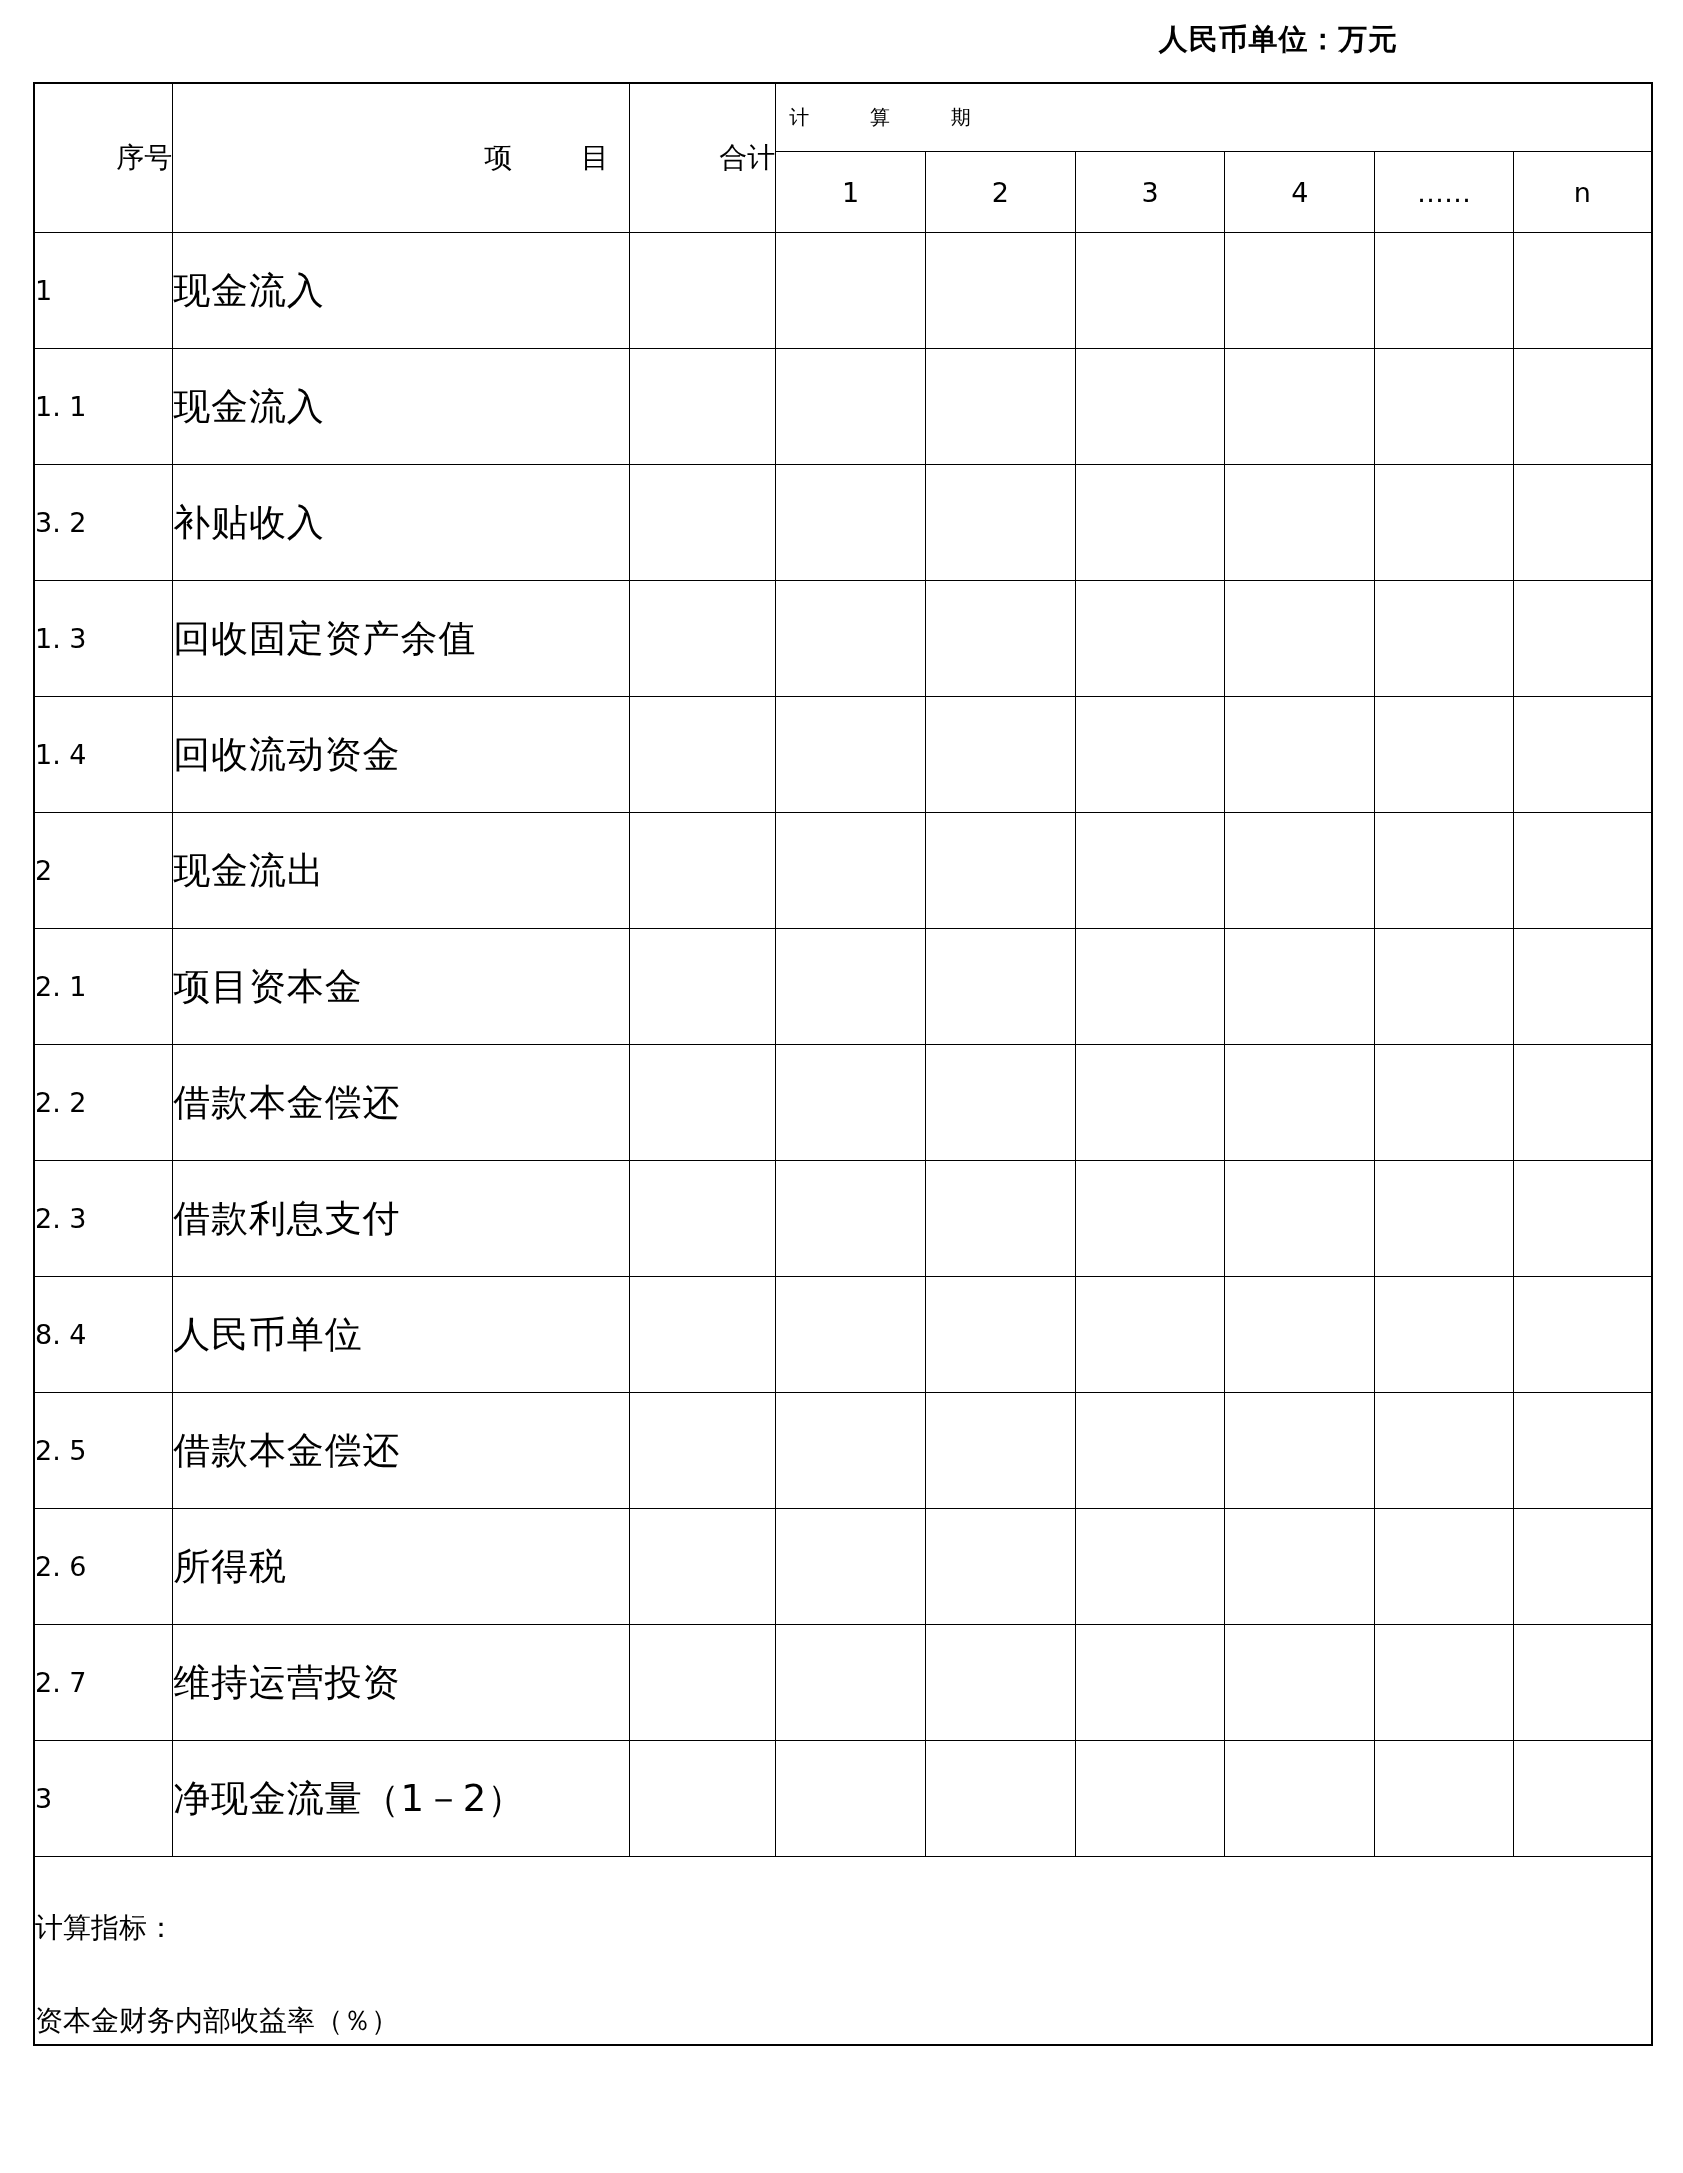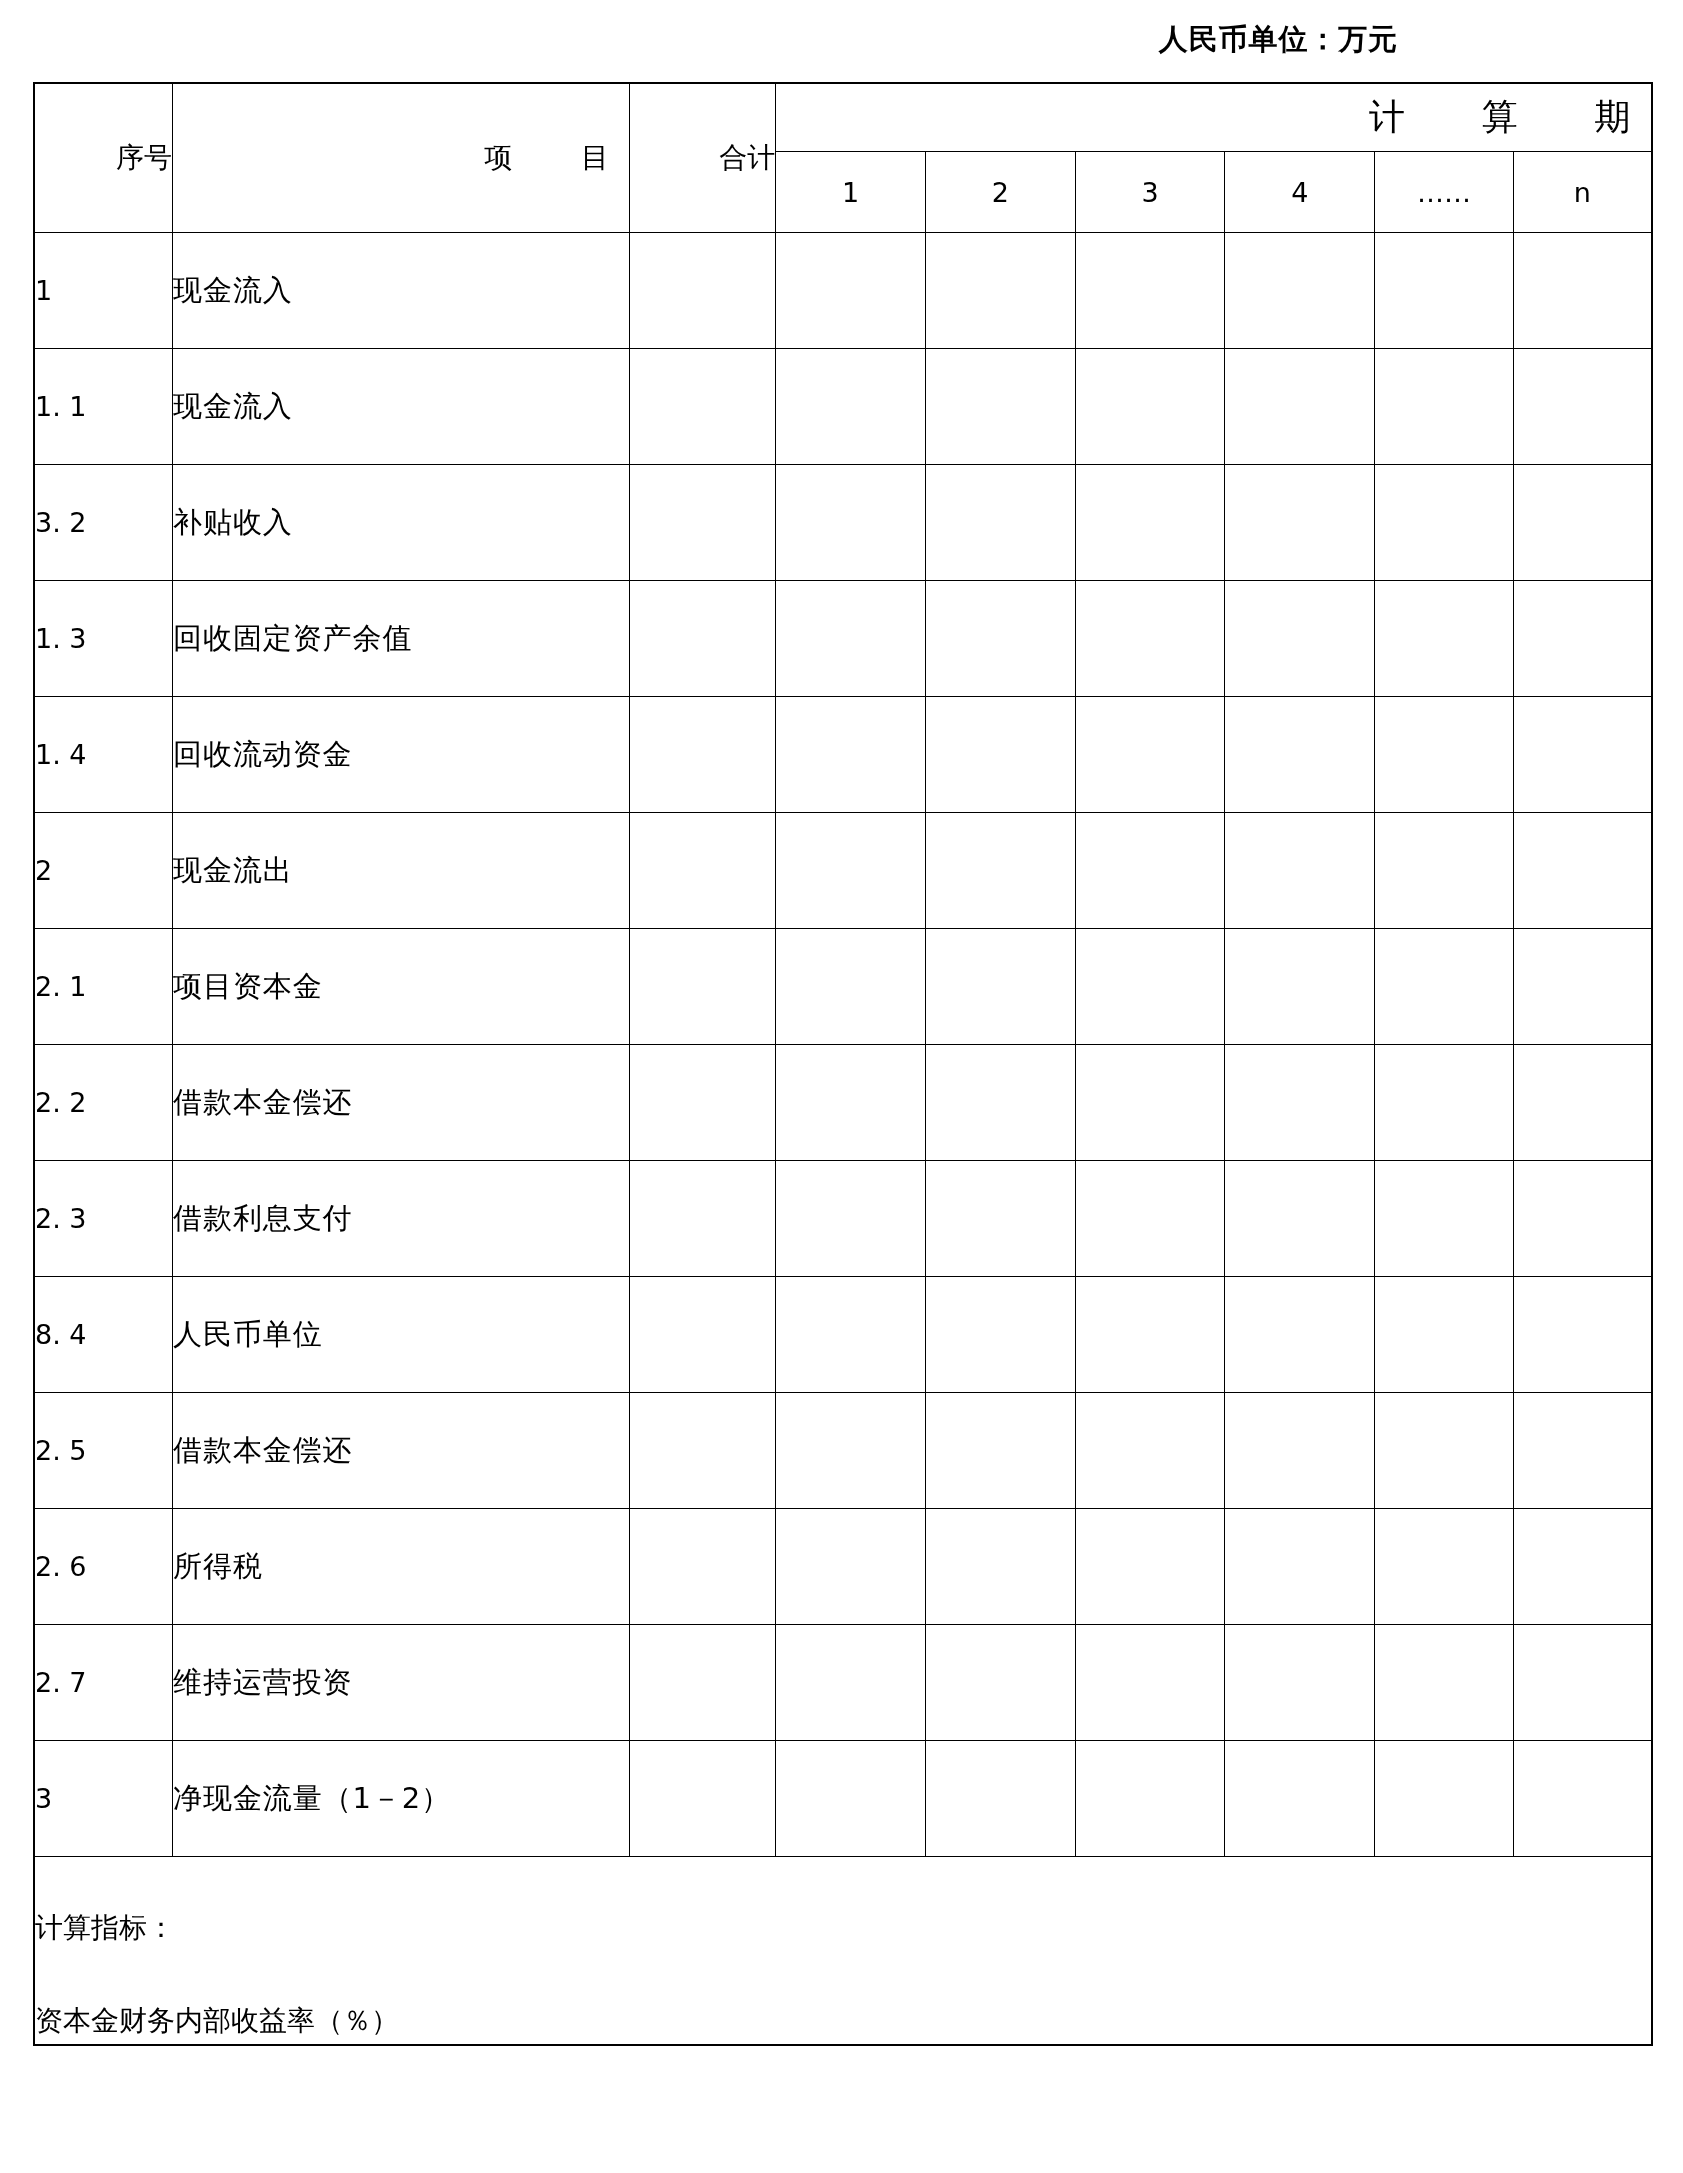--- a/index.html
+++ b/index.html
@@ -60,43 +60,43 @@
   .th-seq, .th-item, .th-total {
     text-align: right;
     font-size: 28px;
     height: 147px;
   }
   .th-item span.sp {
     letter-spacing: 20.4px;
     padding-left: 11px;
   }
   .th-period-group {
-    text-align: right;
-    font-size: 36px;
+    text-align: left;
+    font-size: 20px;
     height: 67px;
   }
   .th-period-group span.sp {
     letter-spacing: 20.4px;
     padding-left: 13px;
   }
   .th-num {
     text-align: center;
     font-size: 27px;
     height: 80px;
   }
   .row-cell {
     height: 116px;
   }
   td.seq {
     font-size: 27px;
     padding-left: 26px;
     text-align: left;
   }
   td.item {
-    font-size: 29px;
+    font-size: 37px;
     padding-left: 32px;
     text-align: left;
     letter-spacing: 0.9px;
   }
   td.blank {
     text-align: center;
   }
   .footer-cell {
     height: 167px;
     padding: 16.7px 0 0 41px;

